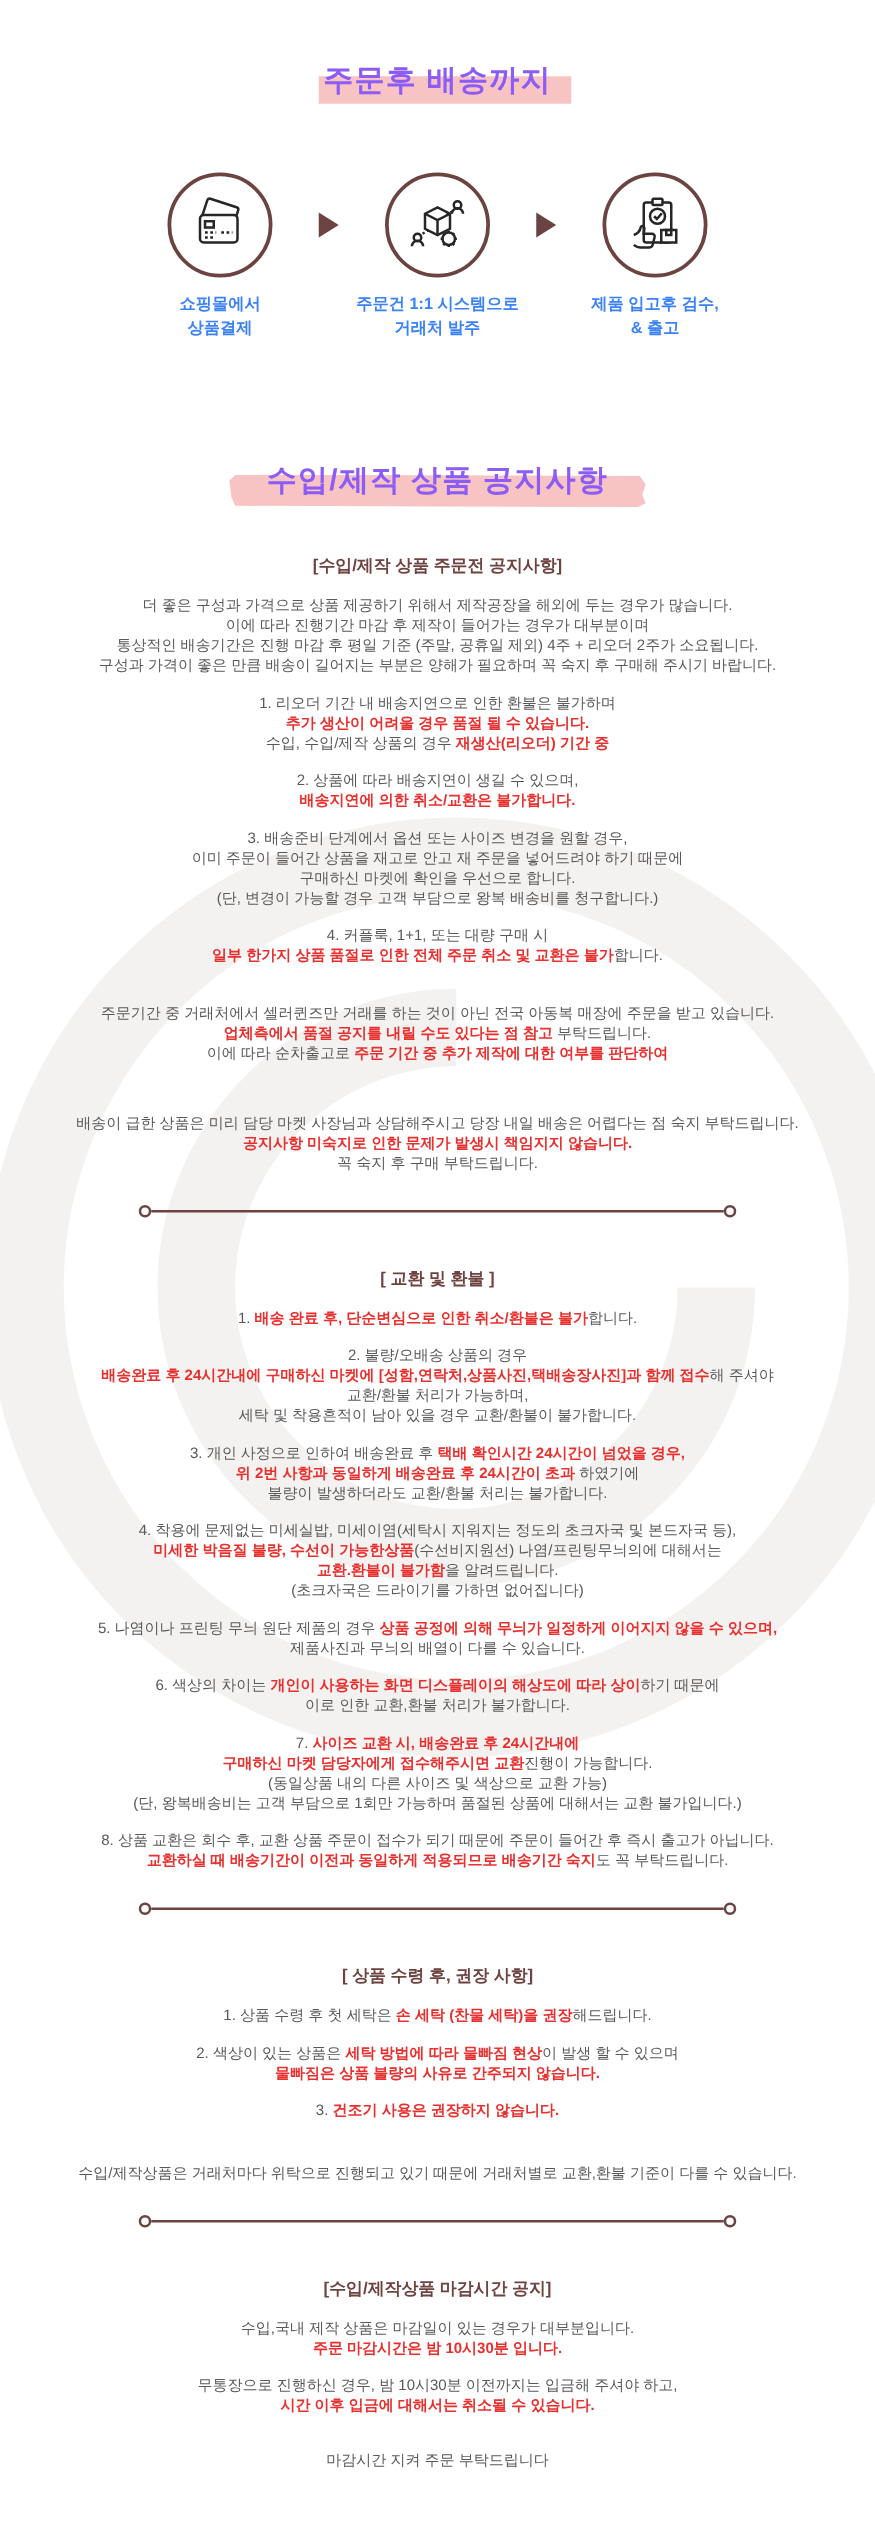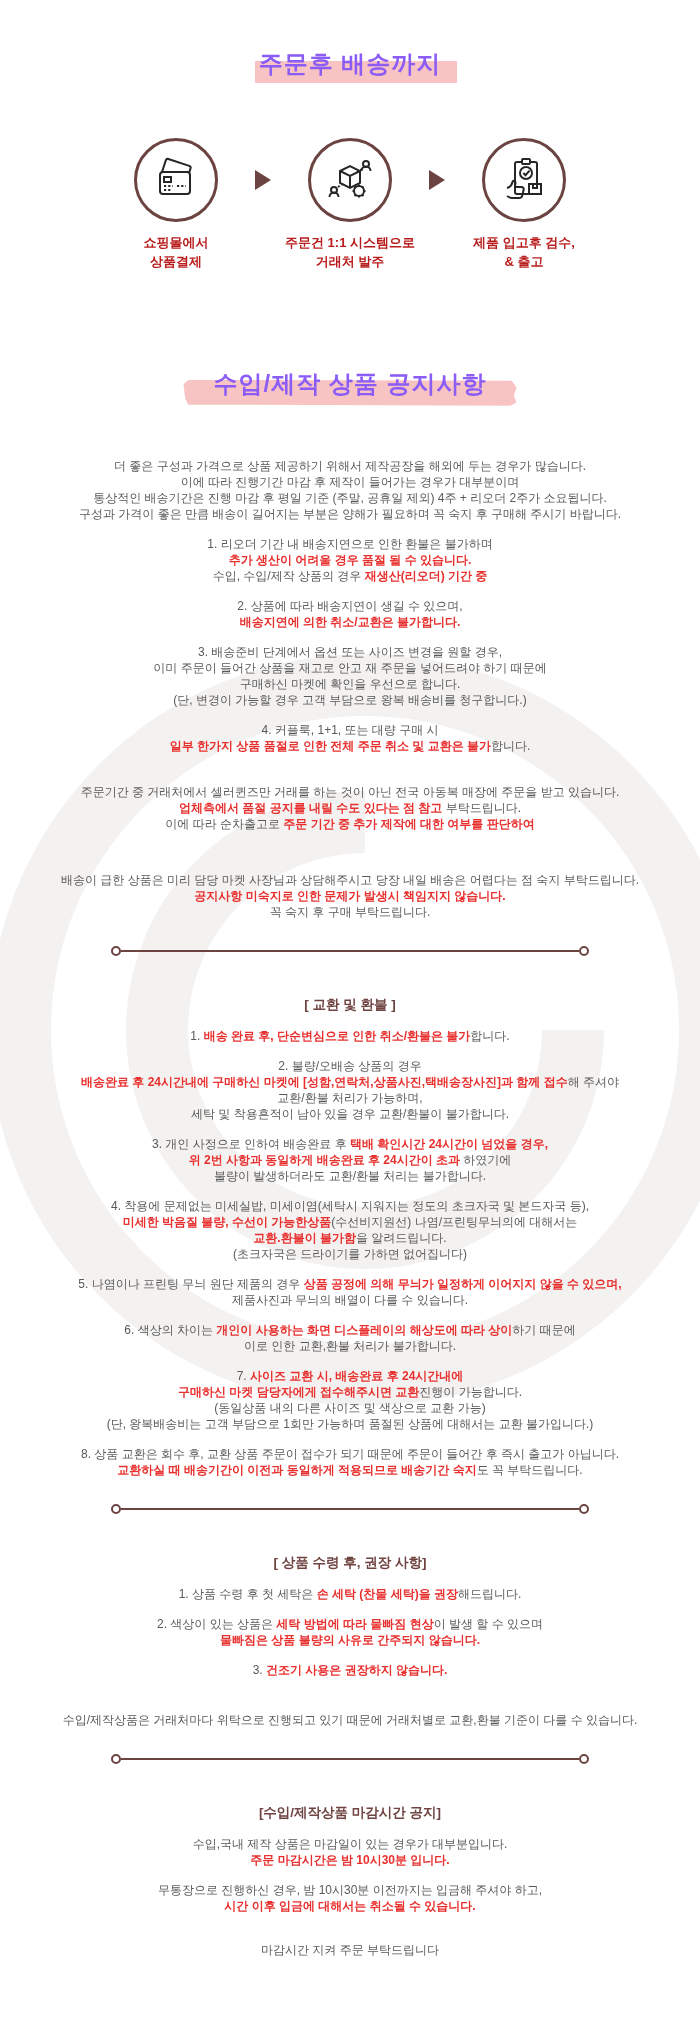--- a/index.html
+++ b/index.html
@@ -17,21 +17,21 @@
   .band1{left:-4px;right:-16px;bottom:-3px;height:22px;}
   .band2{left:-30px;right:-30px;bottom:-6px;height:26px;
     clip-path:polygon(0% 18%,1.6% 0%,98.6% 4%,100% 30%,99.2% 62%,100% 88%,98.2% 100%,1.4% 96%,0.5% 70%);}
   .title2-wrap{margin-top:96px;}
 
   
   .steps{margin-top:58px;display:flex;justify-content:center;align-items:flex-start;}
   .step{display:flex;flex-direction:column;align-items:center;width:178px;}
   .step-circle{width:84px;height:84px;box-sizing:border-box;border:3px solid #6b4341;border-radius:50%;
     background:#fff;display:flex;align-items:center;justify-content:center;}
-  .step-label{margin-top:12px;font-size:13px;font-weight:700;color:#b91c1c;line-height:1.45;}
+  .step-label{margin-top:12px;font-size:13px;font-weight:700;color:#3b82f6;line-height:1.45;}
   .arrow-wrap{height:84px;display:flex;align-items:center;margin:0 -10px;}
   .arrow{width:0;height:0;border-top:10px solid transparent;border-bottom:10px solid transparent;border-left:16px solid #6b4341;}
 
   
   .notice-body{padding-top:44px;}
   .sec-heading{margin:0 0 14px;font-size:13.5px;font-weight:800;color:#6e4340;}
   .block{margin:14px 0;}
   .line{font-size:12px;line-height:16px;color:#595959;}
   .red{color:#e8302e;font-weight:700;}
   .divider{width:478px;margin:26px auto 40px;display:flex;align-items:center;}
@@ -129,20 +129,21 @@
     </div>
 
     
     <div class="title-wrap title2-wrap">
       <span class="title-band band2"></span>
       <span class="title-text">수입/제작 상품 공지사항</span>
     </div>
 
     
     <div class="notice-body">
+        <div class="sec-heading">[수입/제작 상품 주문전 공지사항]</div>
         <div class="block">
           <div class="line"><span>더 좋은 구성과 가격으로 상품 제공하기 위해서 제작공장을 해외에 두는 경우가 많습니다.</span></div>
           <div class="line"><span>이에 따라 진행기간 마감 후 제작이 들어가는 경우가 대부분이며</span></div>
           <div class="line"><span>통상적인 배송기간은 진행 마감 후 평일 기준 (주말, 공휴일 제외) 4주 + 리오더 2주가 소요됩니다.</span></div>
           <div class="line"><span>구성과 가격이 좋은 만큼 배송이 길어지는 부분은 양해가 필요하며 꼭 숙지 후 구매해 주시기 바랍니다.</span></div>
         </div>
         <div class="block">
           <div class="line"><span>1. 리오더 기간 내 배송지연으로 인한 환불은 불가하며</span></div>
           <div class="line"><span class="red">추가 생산이 어려울 경우 품절 될 수 있습니다.</span></div>
           <div class="line"><span>수입, 수입/제작 상품의 경우 </span><span class="red">재생산(리오더) 기간 중</span></div>

